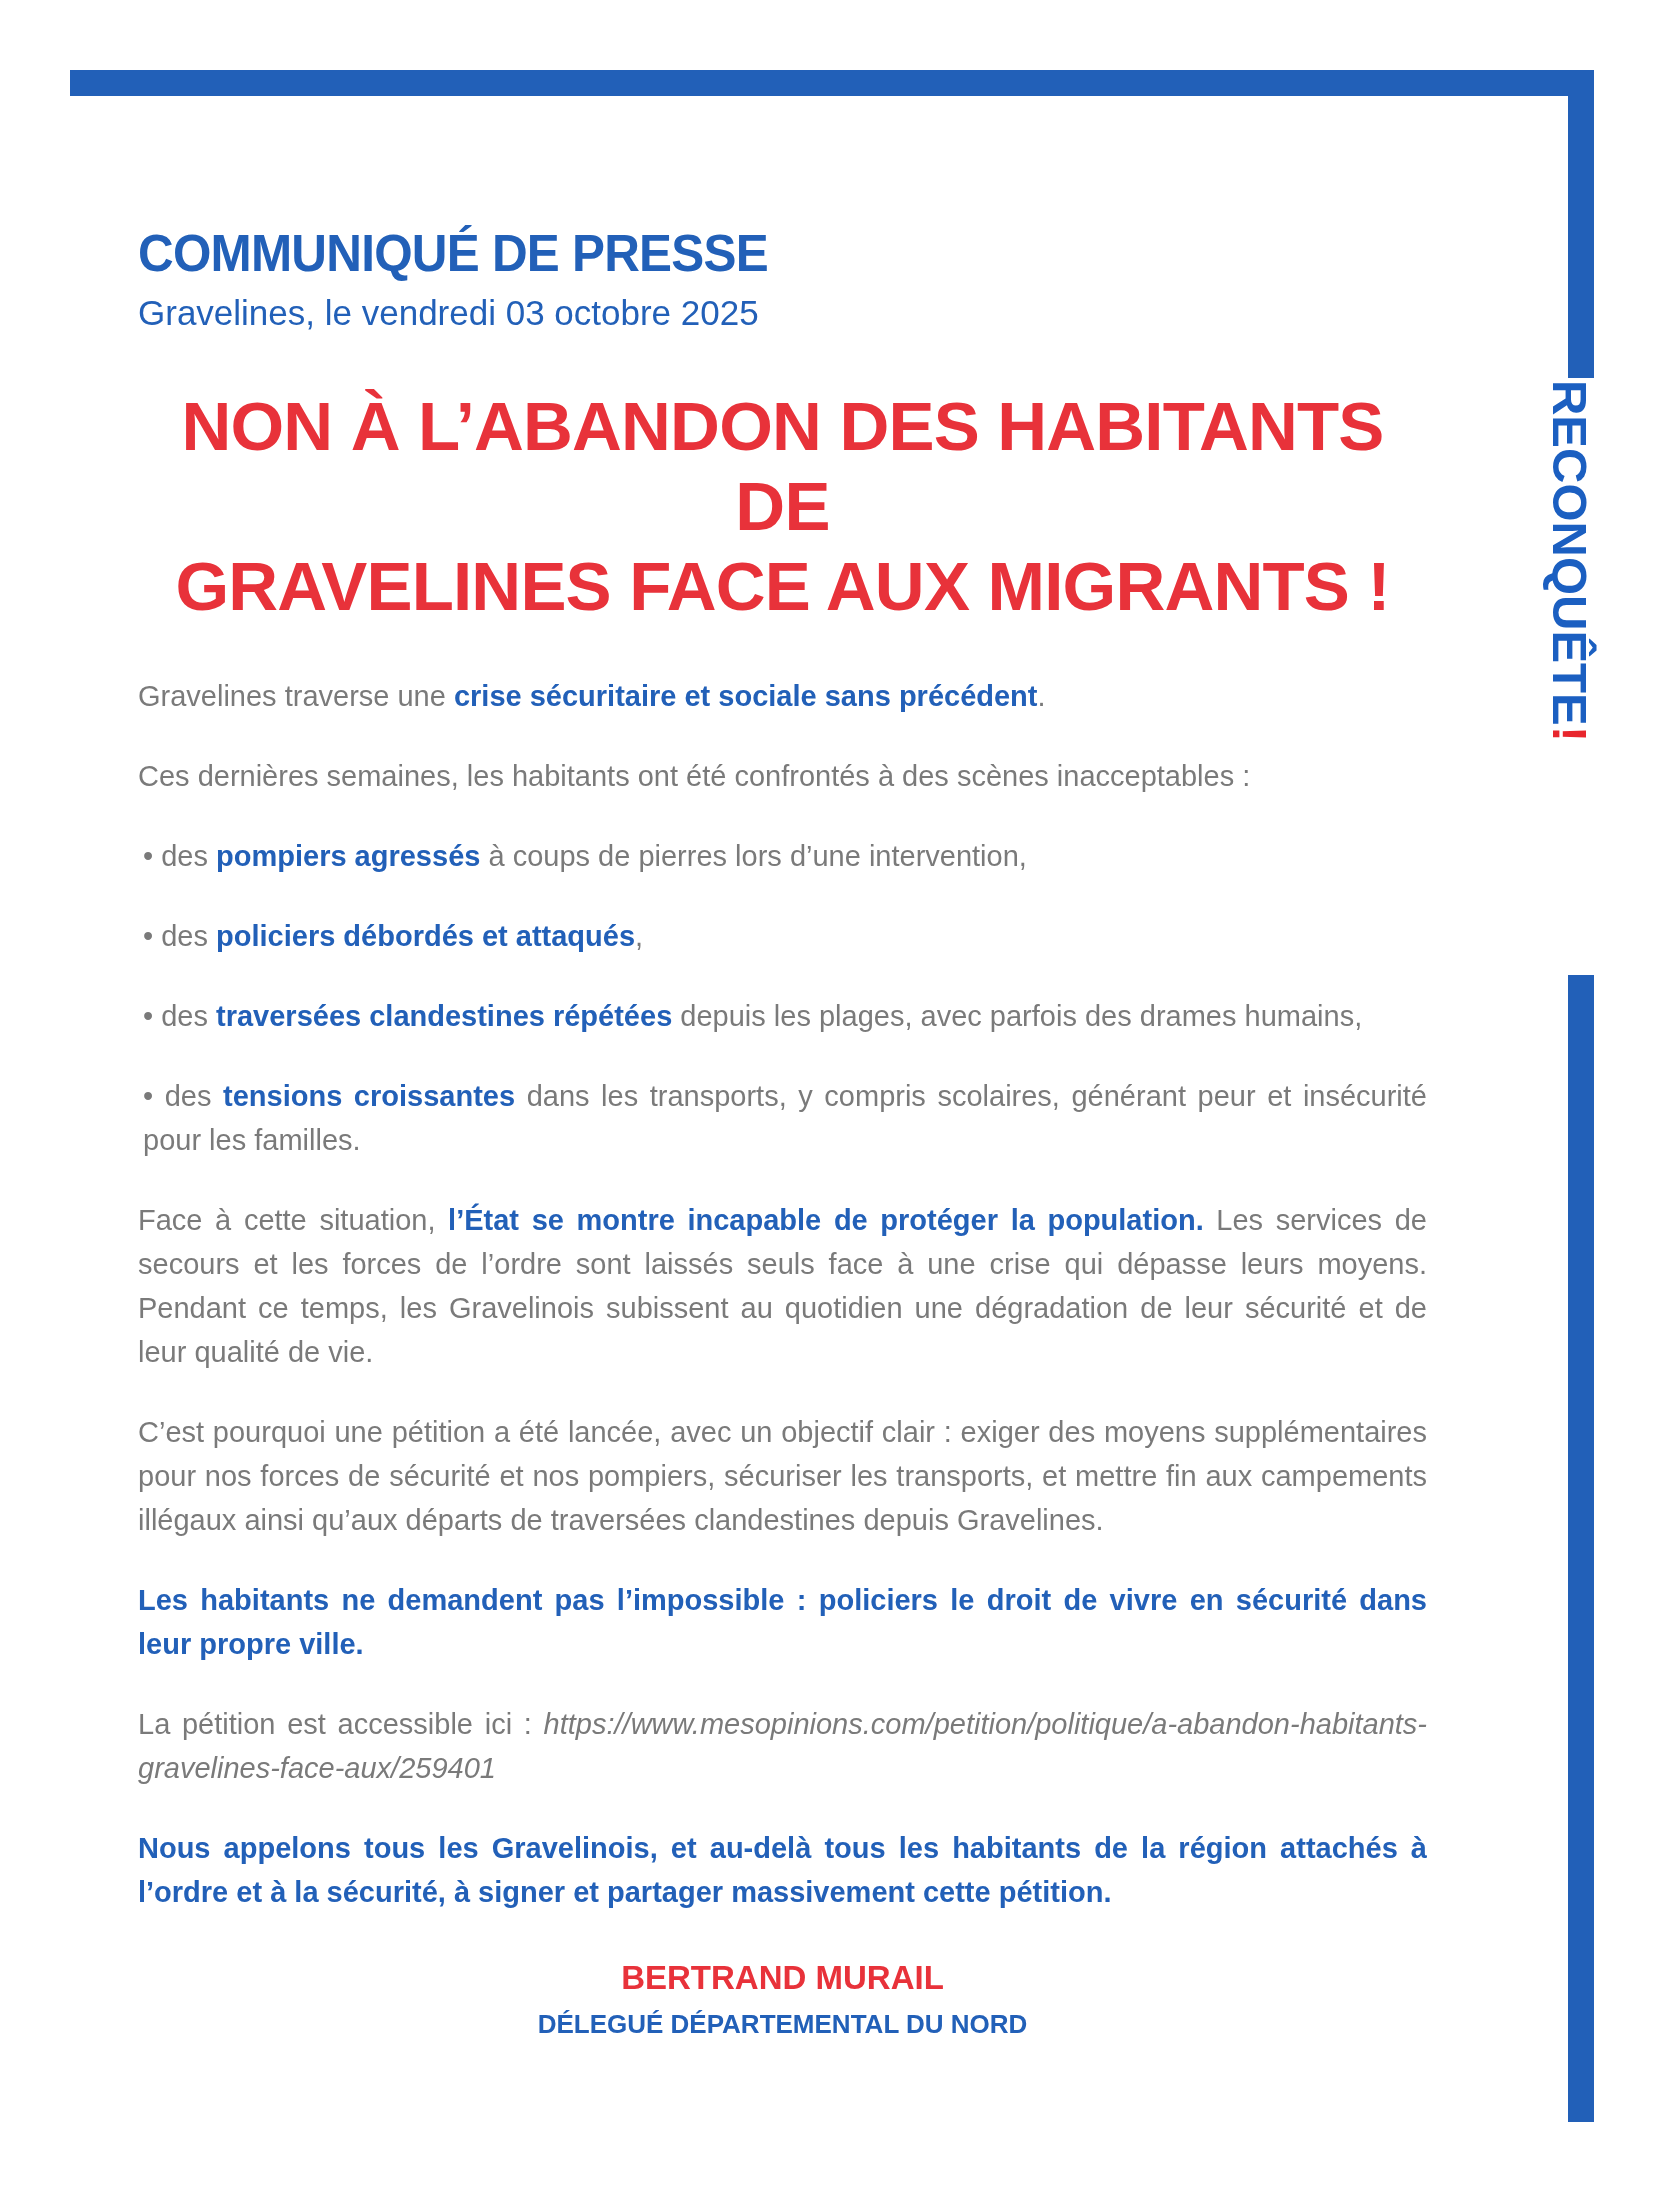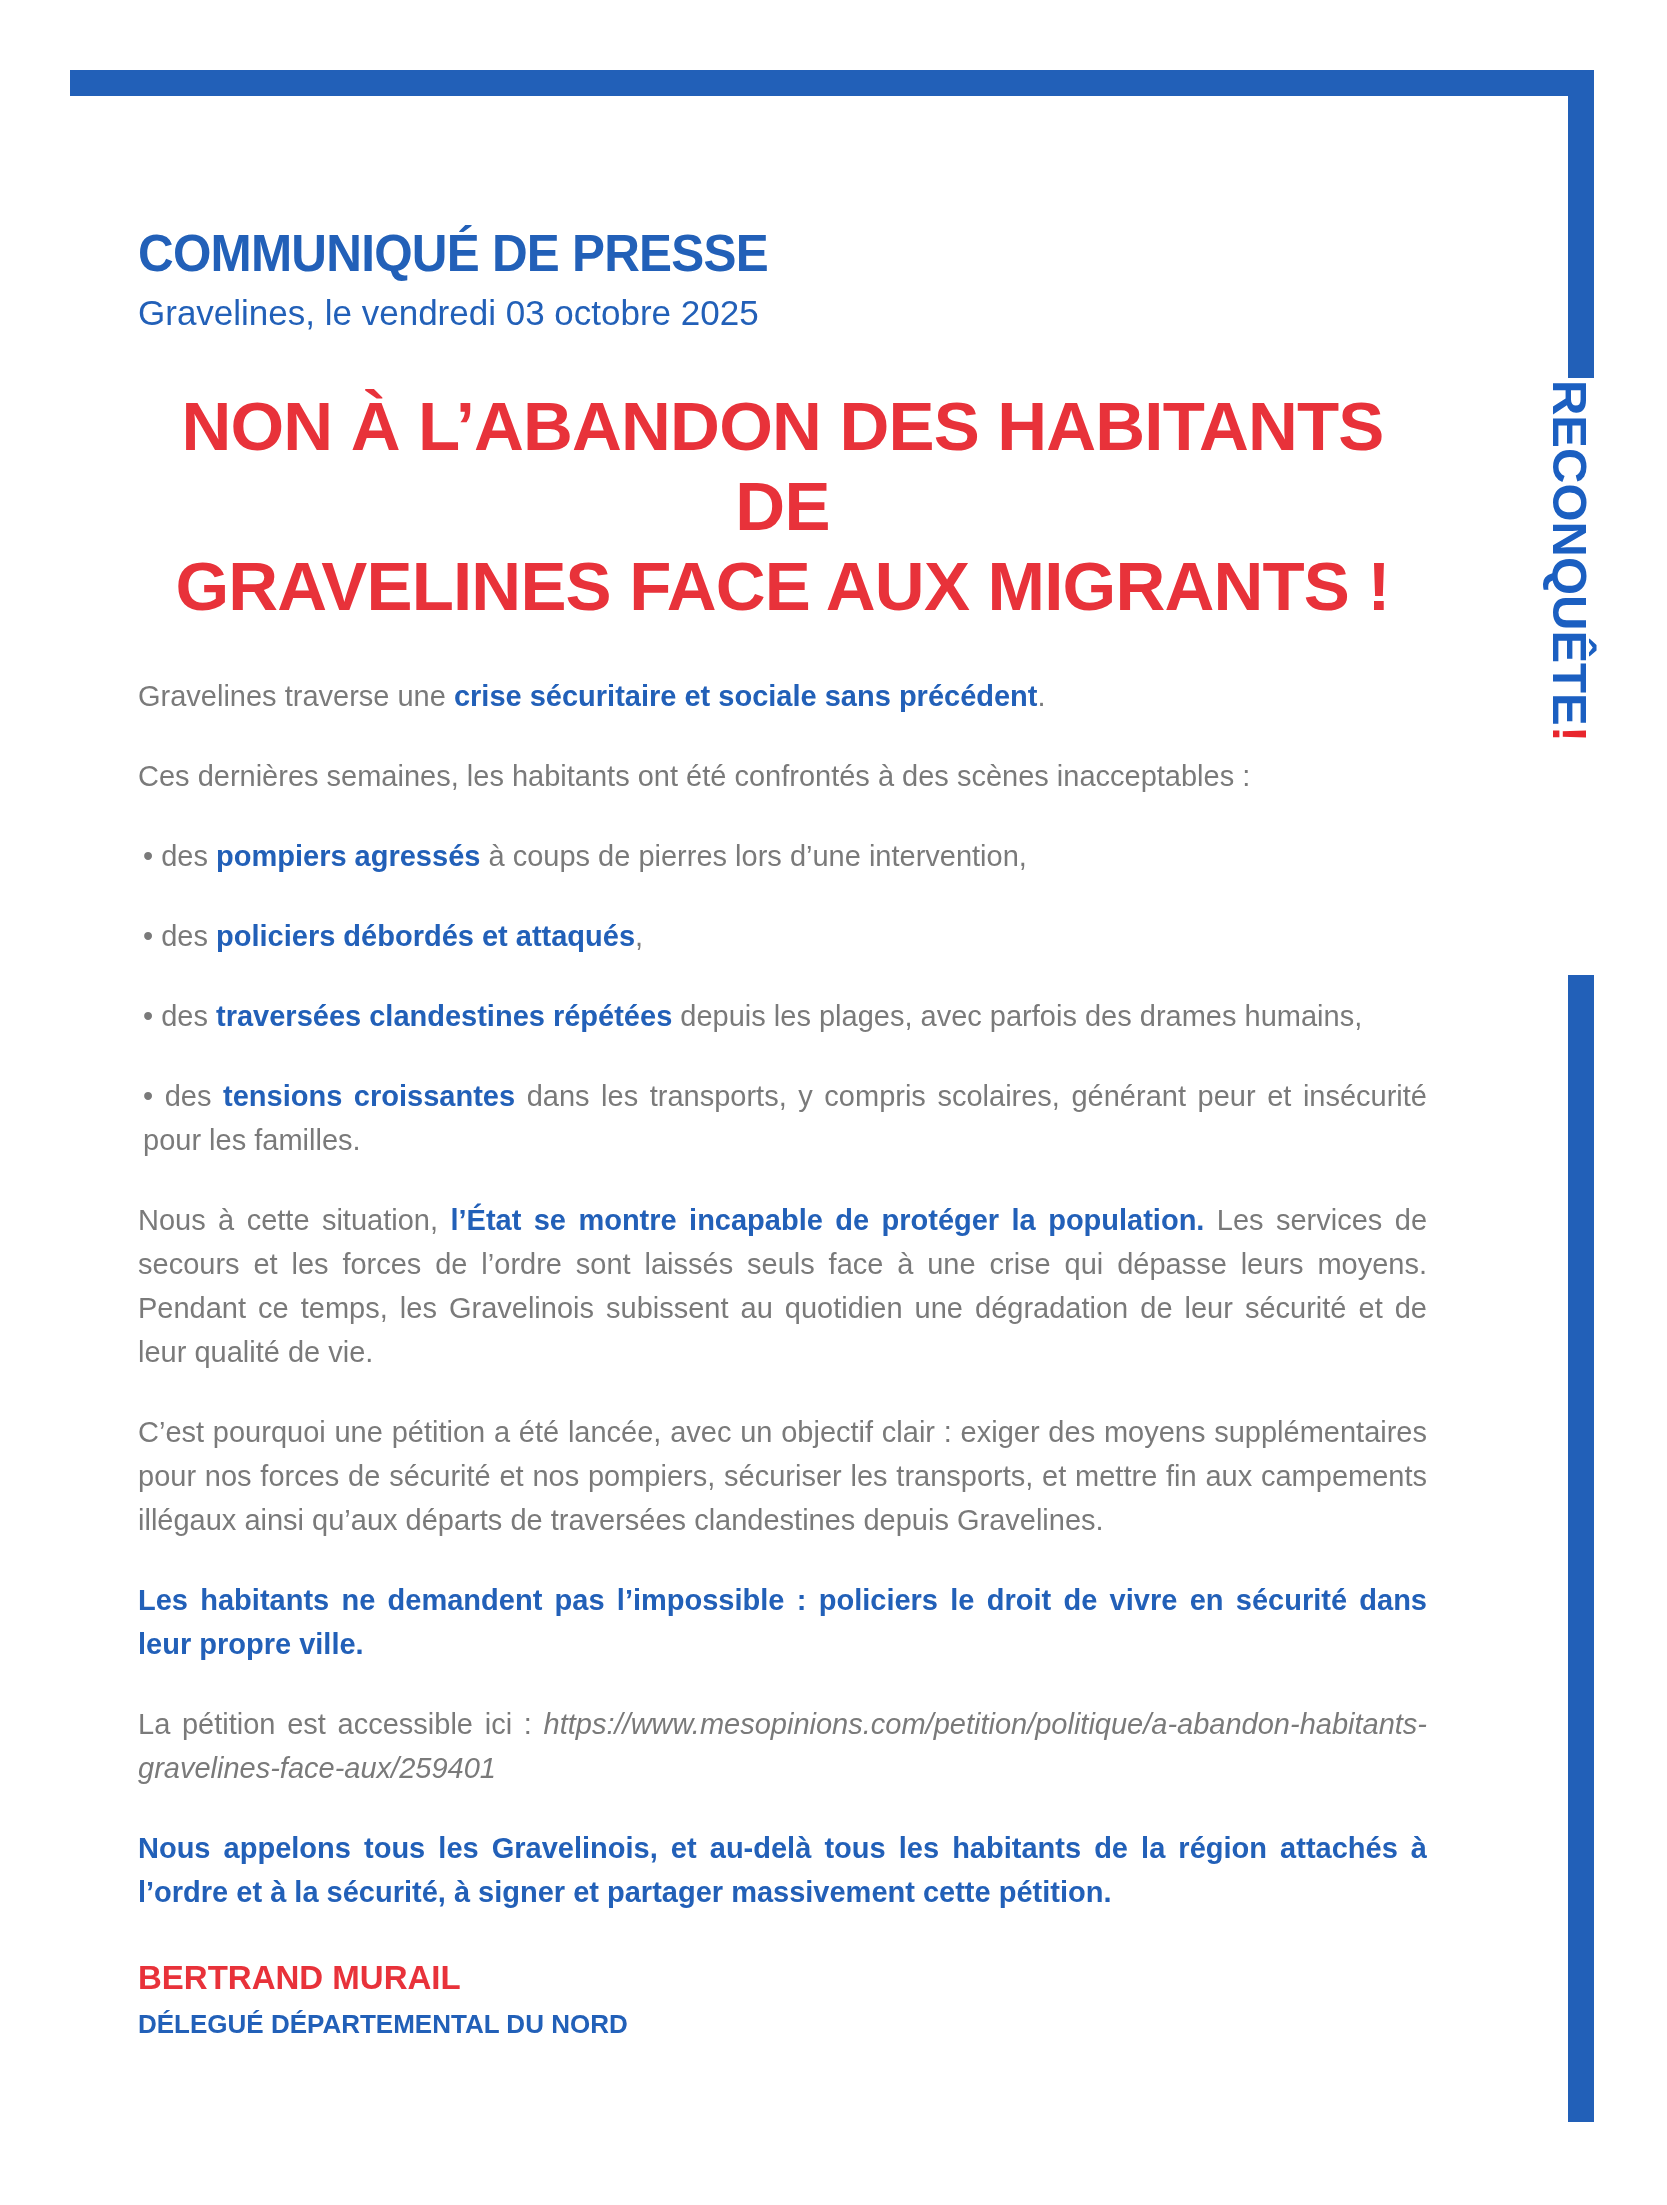--- a/index.html
+++ b/index.html
@@ -20,21 +20,21 @@
     letter-spacing:-0.8px; transform:scaleX(0.95); transform-origin:left; }
   .date { color:#2260b8; font-size:35px; margin:15px 0 0 0; line-height:1.1; }
   .title { color:#e8323a; font-weight:bold; font-size:69px; line-height:80px;
     margin:54px 0 0 0; letter-spacing:-0.8px; text-transform:uppercase;text-align:center; }
   .body { margin-top:47px; font-size:29px; line-height:44px; color:#7a7a7a; }
   .body p { margin:0 0 36px 0; text-align:justify; }
   .b { color:#2260b8; font-weight:bold; }
   .bullet { padding-left:5px; }
   .url { font-style:italic; }
   .strong-p { color:#2260b8; font-weight:bold; }
-  .signature { text-align:left; margin-top:44px; }
+  .signature { text-align:center; margin-top:44px; }
   .sig-name { color:#e8323a; font-weight:bold; font-size:33px; line-height:1.2; }
   .sig-role { color:#2260b8; font-weight:bold; font-size:26px; line-height:1.2; margin-top:11.7px; }
 </style>
 </head>
 <body>
 
 <div class="bar" id="bar-top"></div>
 <div class="bar" id="bar-right-top"></div>
 <div class="bar" id="bar-right-bottom"></div>
 
@@ -59,21 +59,21 @@
     <p>Ces dernières semaines, les habitants ont été confrontés à des scènes inacceptables :</p>
 
     <p class="bullet"><span>•</span><span> des </span><span class="b">pompiers agressés</span><span> à coups de pierres lors d’une intervention,</span></p>
 
     <p class="bullet"><span>•</span><span> des </span><span class="b">policiers débordés et attaqués</span><span>,</span></p>
 
     <p class="bullet"><span>•</span><span> des </span><span class="b">traversées clandestines répétées</span><span> depuis les plages, avec parfois des drames humains,</span></p>
 
     <p class="bullet"><span>•</span><span> des </span><span class="b">tensions croissantes</span><span> dans les transports, y compris scolaires, générant peur et insécurité pour les familles.</span></p>
 
-    <p><span>Nous à cette situation, </span><span class="b">l’État se montre incapable de protéger la population.</span><span> Les services de secours et les forces de l’ordre sont laissés seuls face à une crise qui dépasse leurs moyens. Pendant ce temps, les Gravelinois subissent au quotidien une dégradation de leur sécurité et de leur qualité de vie.</span></p>
+    <p><span>Face à cette situation, </span><span class="b">l’État se montre incapable de protéger la population.</span><span> Les services de secours et les forces de l’ordre sont laissés seuls face à une crise qui dépasse leurs moyens. Pendant ce temps, les Gravelinois subissent au quotidien une dégradation de leur sécurité et de leur qualité de vie.</span></p>
 
     <p>C’est pourquoi une pétition a été lancée, avec un objectif clair : exiger des moyens supplémentaires pour nos forces de sécurité et nos pompiers, sécuriser les transports, et mettre fin aux campements illégaux ainsi qu’aux départs de traversées clandestines depuis Gravelines.</p>
 
     <p class="strong-p">Les habitants ne demandent pas l’impossible : policiers le droit de vivre en sécurité dans leur propre ville.</p>
 
     <p><span>La pétition est accessible ici : </span><span class="url">https://www.mesopinions.com/petition/politique/a-abandon-habitants-gravelines-face-aux/259401</span></p>
 
     <p class="strong-p">Nous appelons tous les Gravelinois, et au-delà tous les habitants de la région attachés à l’ordre et à la sécurité, à signer et partager massivement cette pétition.</p>
   </div>
 

